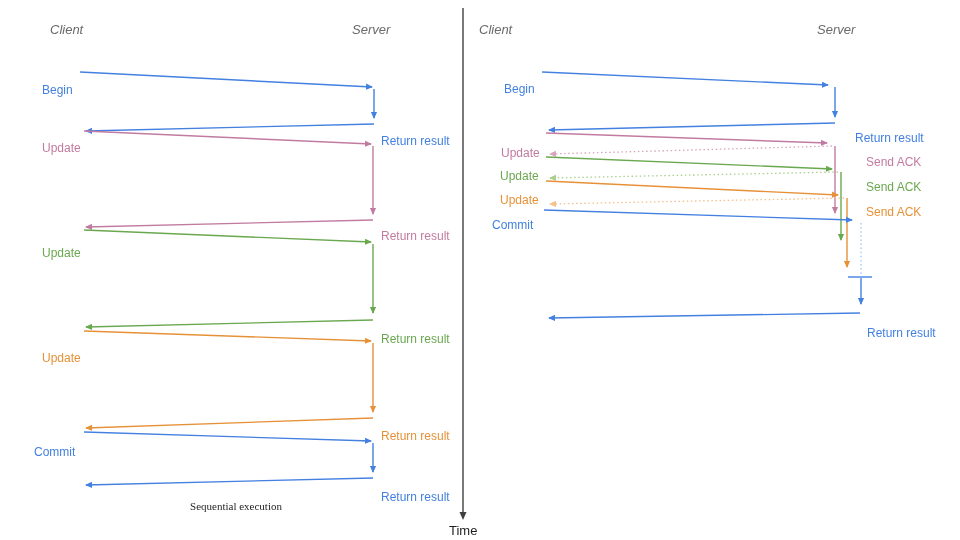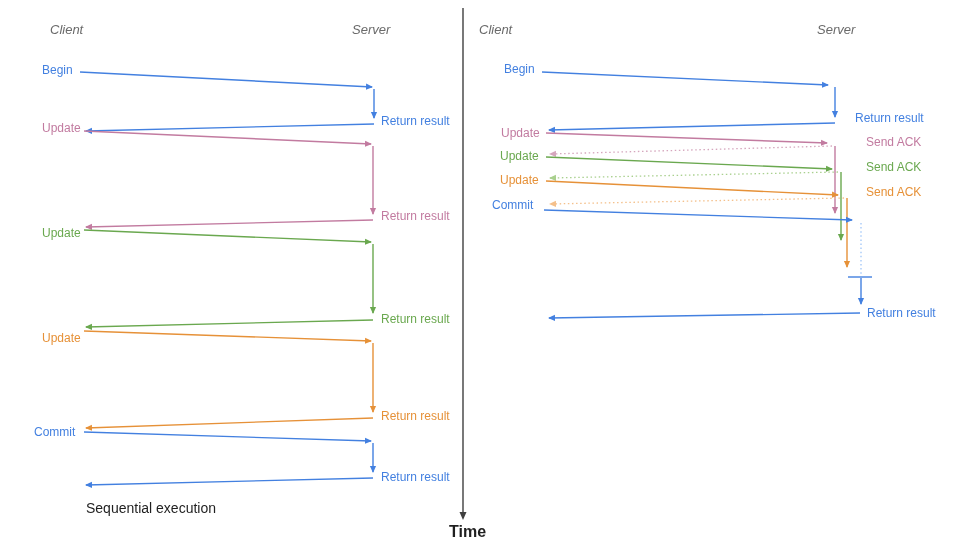--- a/index.html
+++ b/index.html
@@ -1,22 +1,22 @@
 <!DOCTYPE html>
 <html style="--blue: #4380e0; --pink: #c27ba0; --green: #6aa84f; --orange: #e69138; --light_pink: #d5a6bd; --light_green: #a9d08e; --light_orange: #f4c08b; --light_blue: #9fc5f8; --axis: #3f3f3f; --header_text: #6a6a6a; --title_text: #1f1f1f;"><head>
 <meta charset="utf-8">
 <style>
   html,body{margin:0;padding:0;background:#ffffff;}
   .canvas{position:relative;width:960px;height:540px;background:#ffffff;overflow:hidden;
           font-family:"Liberation Sans","DejaVu Sans",sans-serif;}
   svg{position:absolute;left:0;top:0;}
-  .lbl{position:absolute;font-size:12px;line-height:13px;white-space:nowrap;}
+  .lbl{position:absolute;font-size:12px;line-height:13px;white-space:nowrap;margin-top:20px;}
   .hdr{position:absolute;font-size:13px;font-style:italic;color:var(--header_text);white-space:nowrap;}
-  .title{position:absolute;font-size:14px;color:var(--title_text);width:300px;}
-  .time-lbl{position:absolute;font-size:16px;color:var(--title_text);font-weight:bold;}
+  .title{position:absolute;font-size:11px;color:var(--title_text);text-align:center;width:300px;font-family:Liberation Serif, serif;}
+  .time-lbl{position:absolute;font-size:13px;color:var(--title_text);}
   .c-blue{color:var(--blue);} .c-pink{color:var(--pink);}
   .c-green{color:var(--green);} .c-orange{color:var(--orange);}
   path{fill:none;stroke-width:1.4px;}
   path.dot{stroke-width:1.3px;stroke-dasharray:1.5 2.6;}
 </style>
 </head>
 <body>
 
 <div class="canvas">
 

